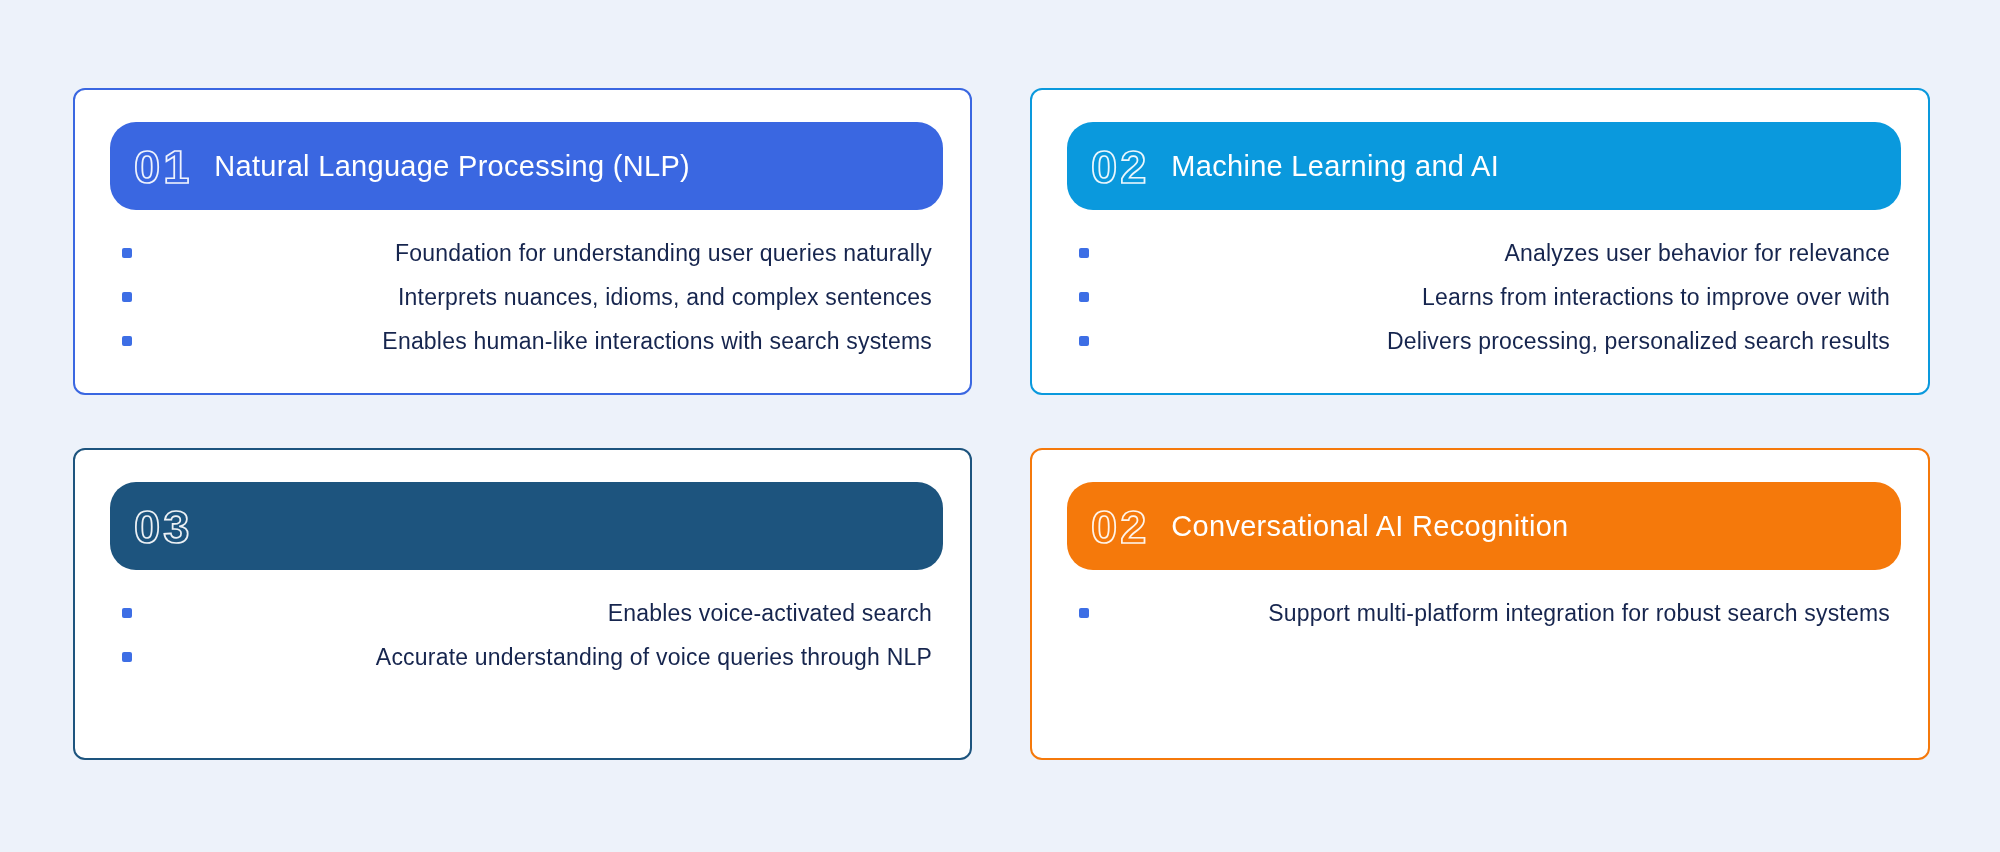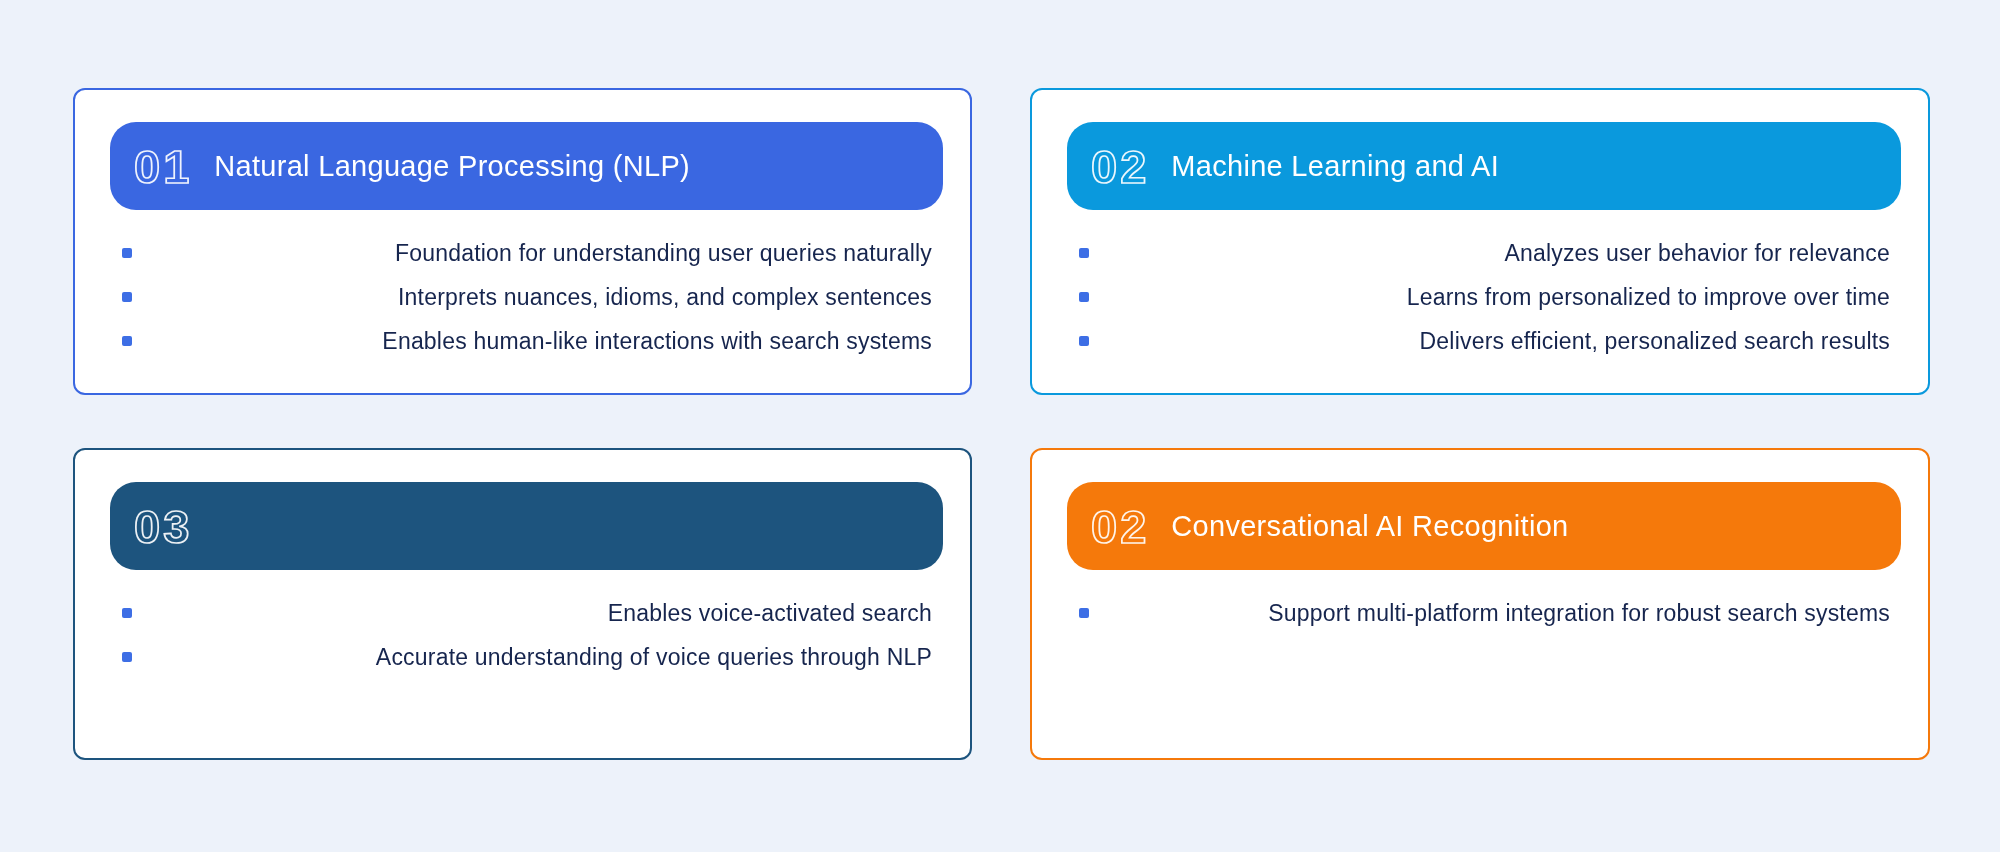--- a/index.html
+++ b/index.html
@@ -102,22 +102,22 @@
     </ul>
   </section>
 
   <section class="card" style="--accent: #0A99DD;">
     <header class="card-header">
       <span class="card-number">02</span>
       <h2 class="card-title">Machine Learning and AI</h2>
     </header>
     <ul class="bullets">
       <li class="bullet">Analyzes user behavior for relevance</li>
-      <li class="bullet">Learns from personalized to improve over time</li>
-      <li class="bullet">Delivers efficient, personalized search results</li>
+      <li class="bullet">Learns from interactions to improve over with</li>
+      <li class="bullet">Delivers processing, personalized search results</li>
     </ul>
   </section>
 
   <section class="card" style="--accent: #1D547E;">
     <header class="card-header">
       <span class="card-number">03</span>
     </header>
     <ul class="bullets">
       <li class="bullet">Enables voice-activated search</li>
       <li class="bullet">Accurate understanding of voice queries through NLP</li>

